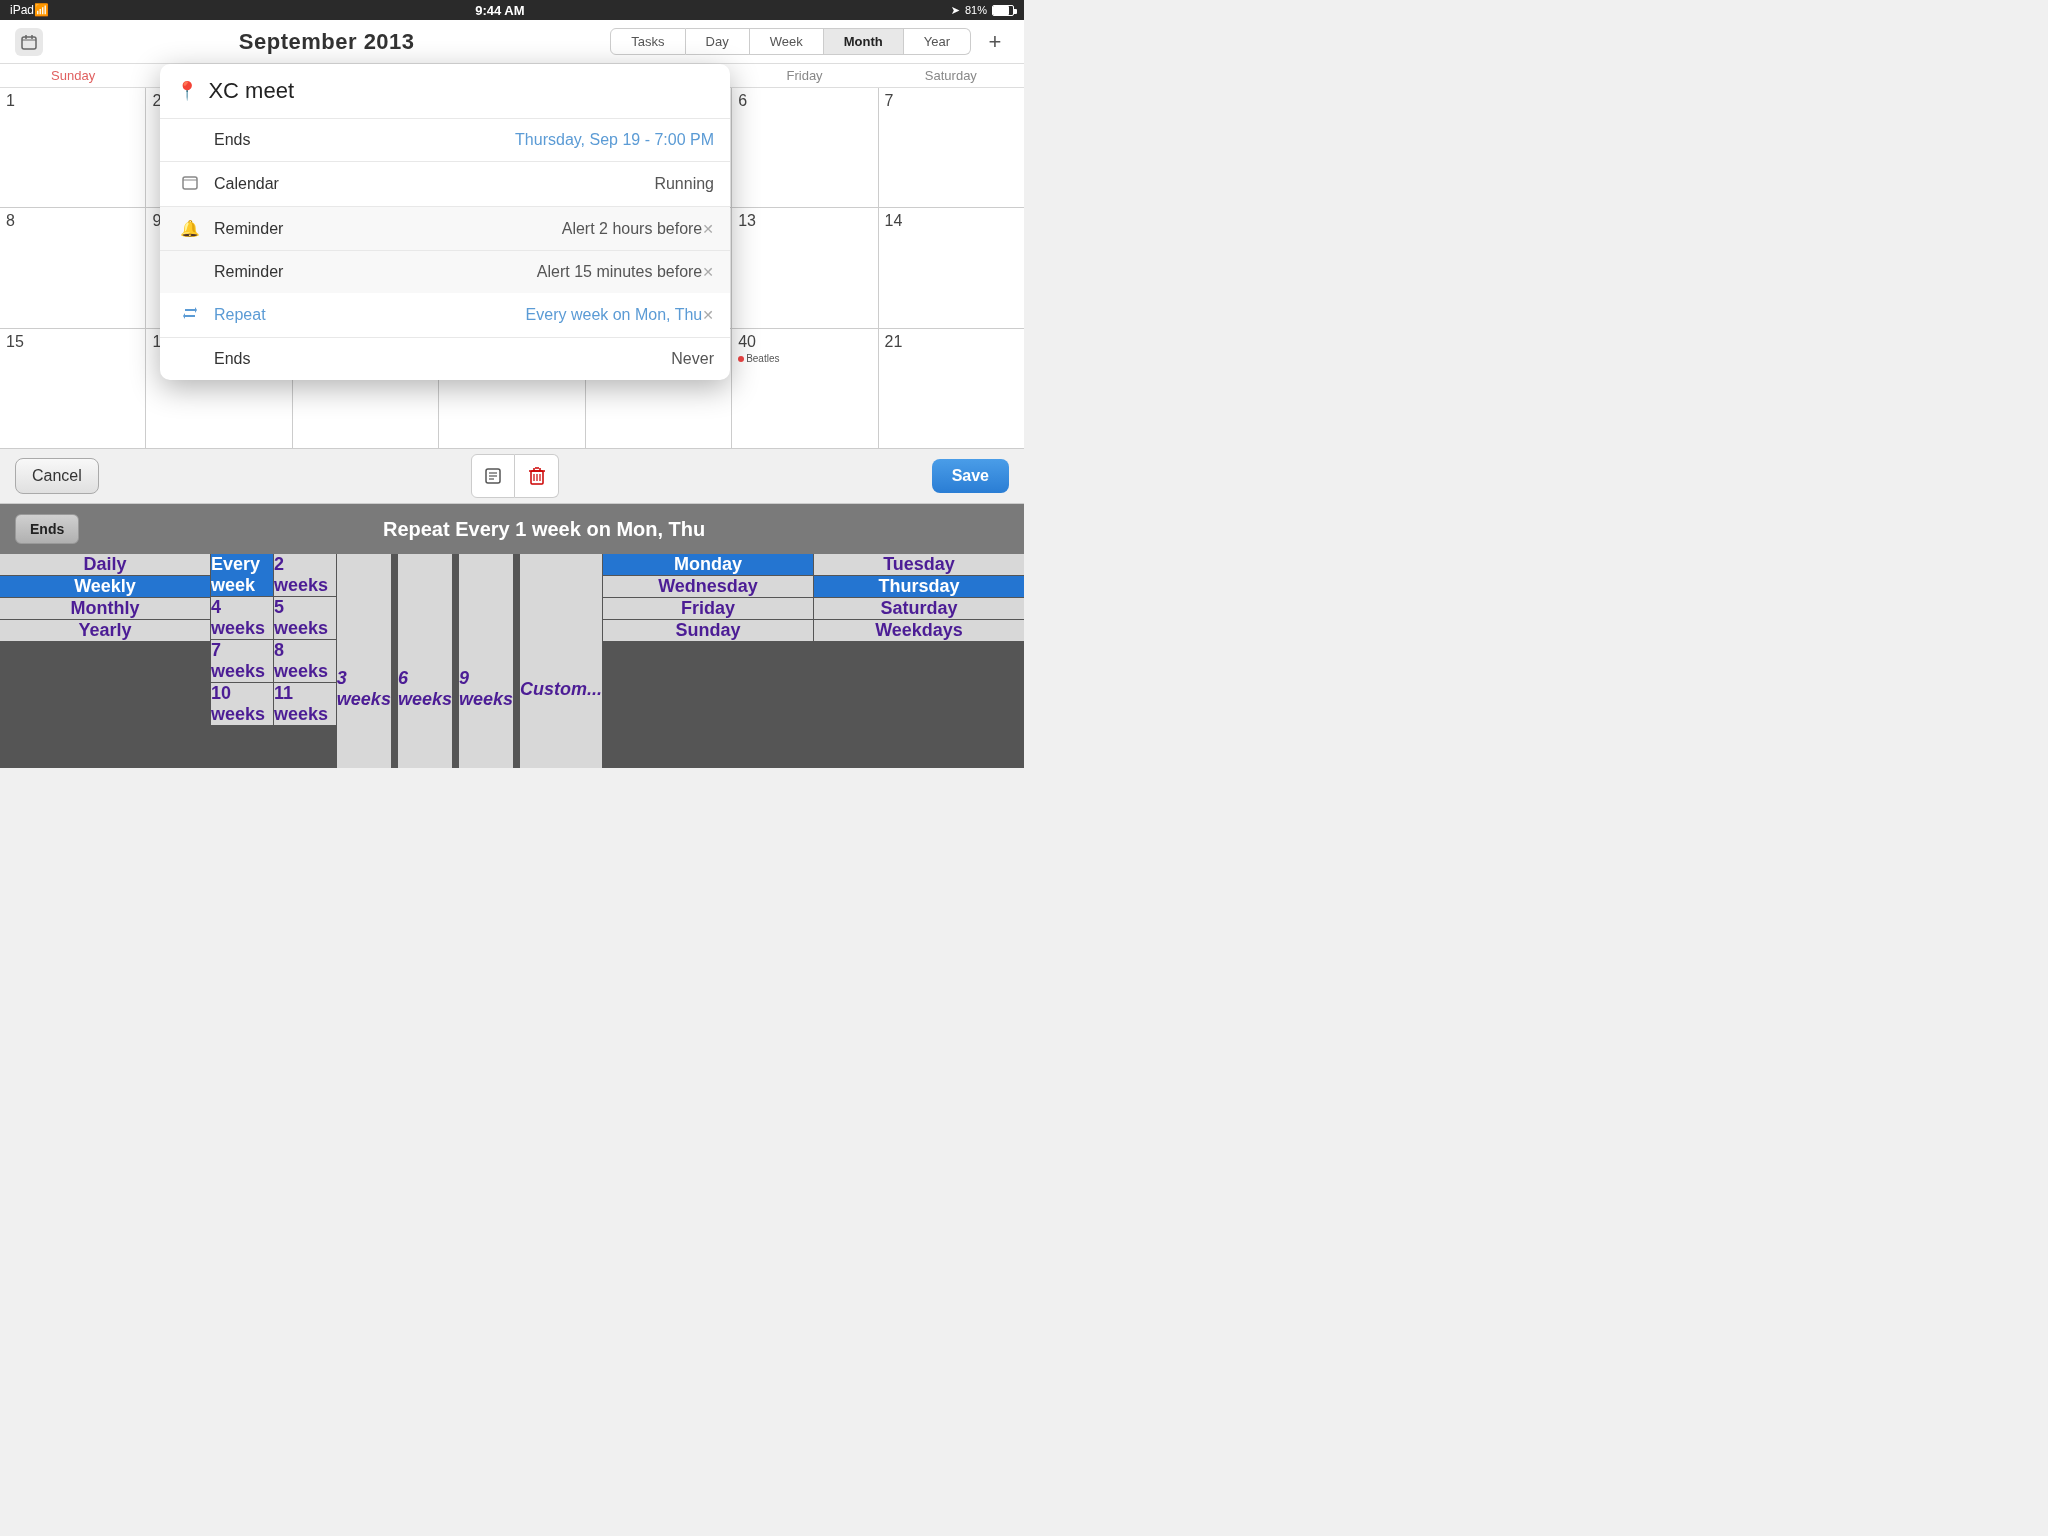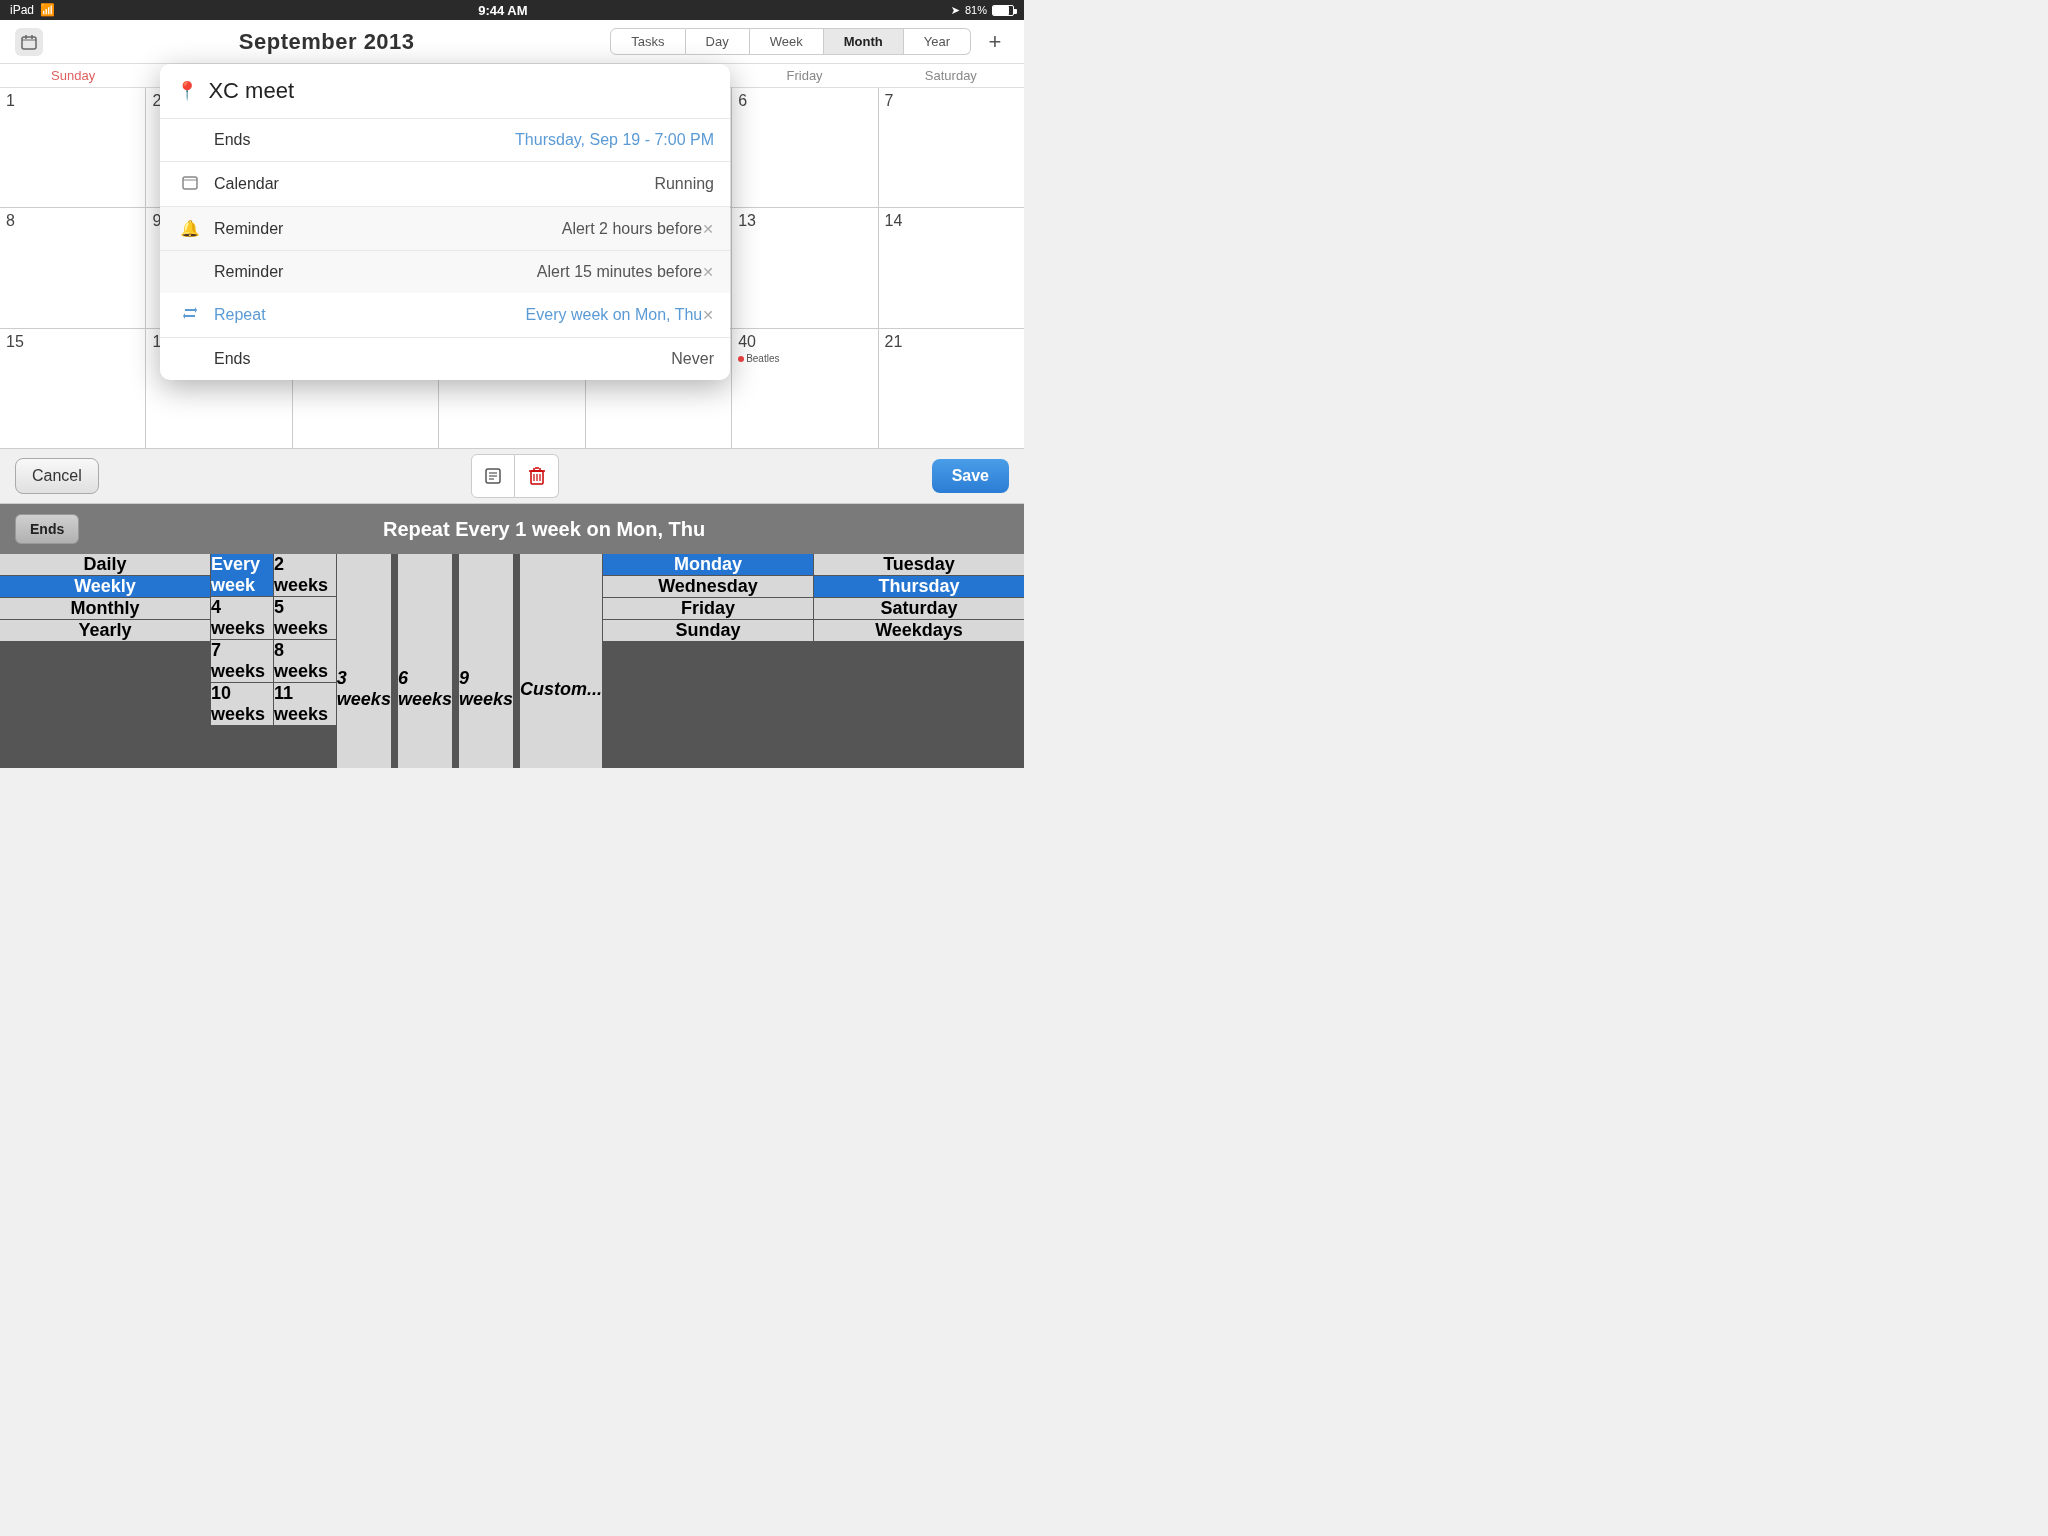--- a/index.html
+++ b/index.html
@@ -9,21 +9,21 @@
     .status-bar {
       background: #2a2a2a;
       height: 20px;
       display: flex;
       align-items: center;
       justify-content: space-between;
       padding: 0 10px;
       color: white;
       font-size: 12px;
     }
-    .status-left { display: flex; align-items: center; gap: 6px; }
+    .status-left { display: flex; align-items: center; }
     .status-right { display: flex; align-items: center; gap: 5px; font-size: 11px; }
     .battery-icon { width: 22px; height: 11px; border: 1.5px solid white; border-radius: 2px; position: relative; display: inline-block; }
     .battery-icon::after { content: ''; position: absolute; right: -4px; top: 3px; width: 3px; height: 5px; background: white; border-radius: 0 1px 1px 0; }
     .battery-fill { height: 100%; width: 81%; background: white; border-radius: 1px; }
 
     
     .cal-header {
       background: white;
       height: 44px;
       display: flex;
@@ -169,21 +169,21 @@
       gap: 1px;
       background: #555;
     }
     .picker-cell {
       background: #d8d8d8;
       display: flex;
       align-items: center;
       justify-content: center;
       font-size: 18px;
       font-weight: 600;
-      color: #000000;
+      color: #4c1d95;
       cursor: pointer;
       border: none;
     }
     .picker-cell.active {
       background: #2475d1;
       color: white;
     }
 
     
     .popup-overlay {

